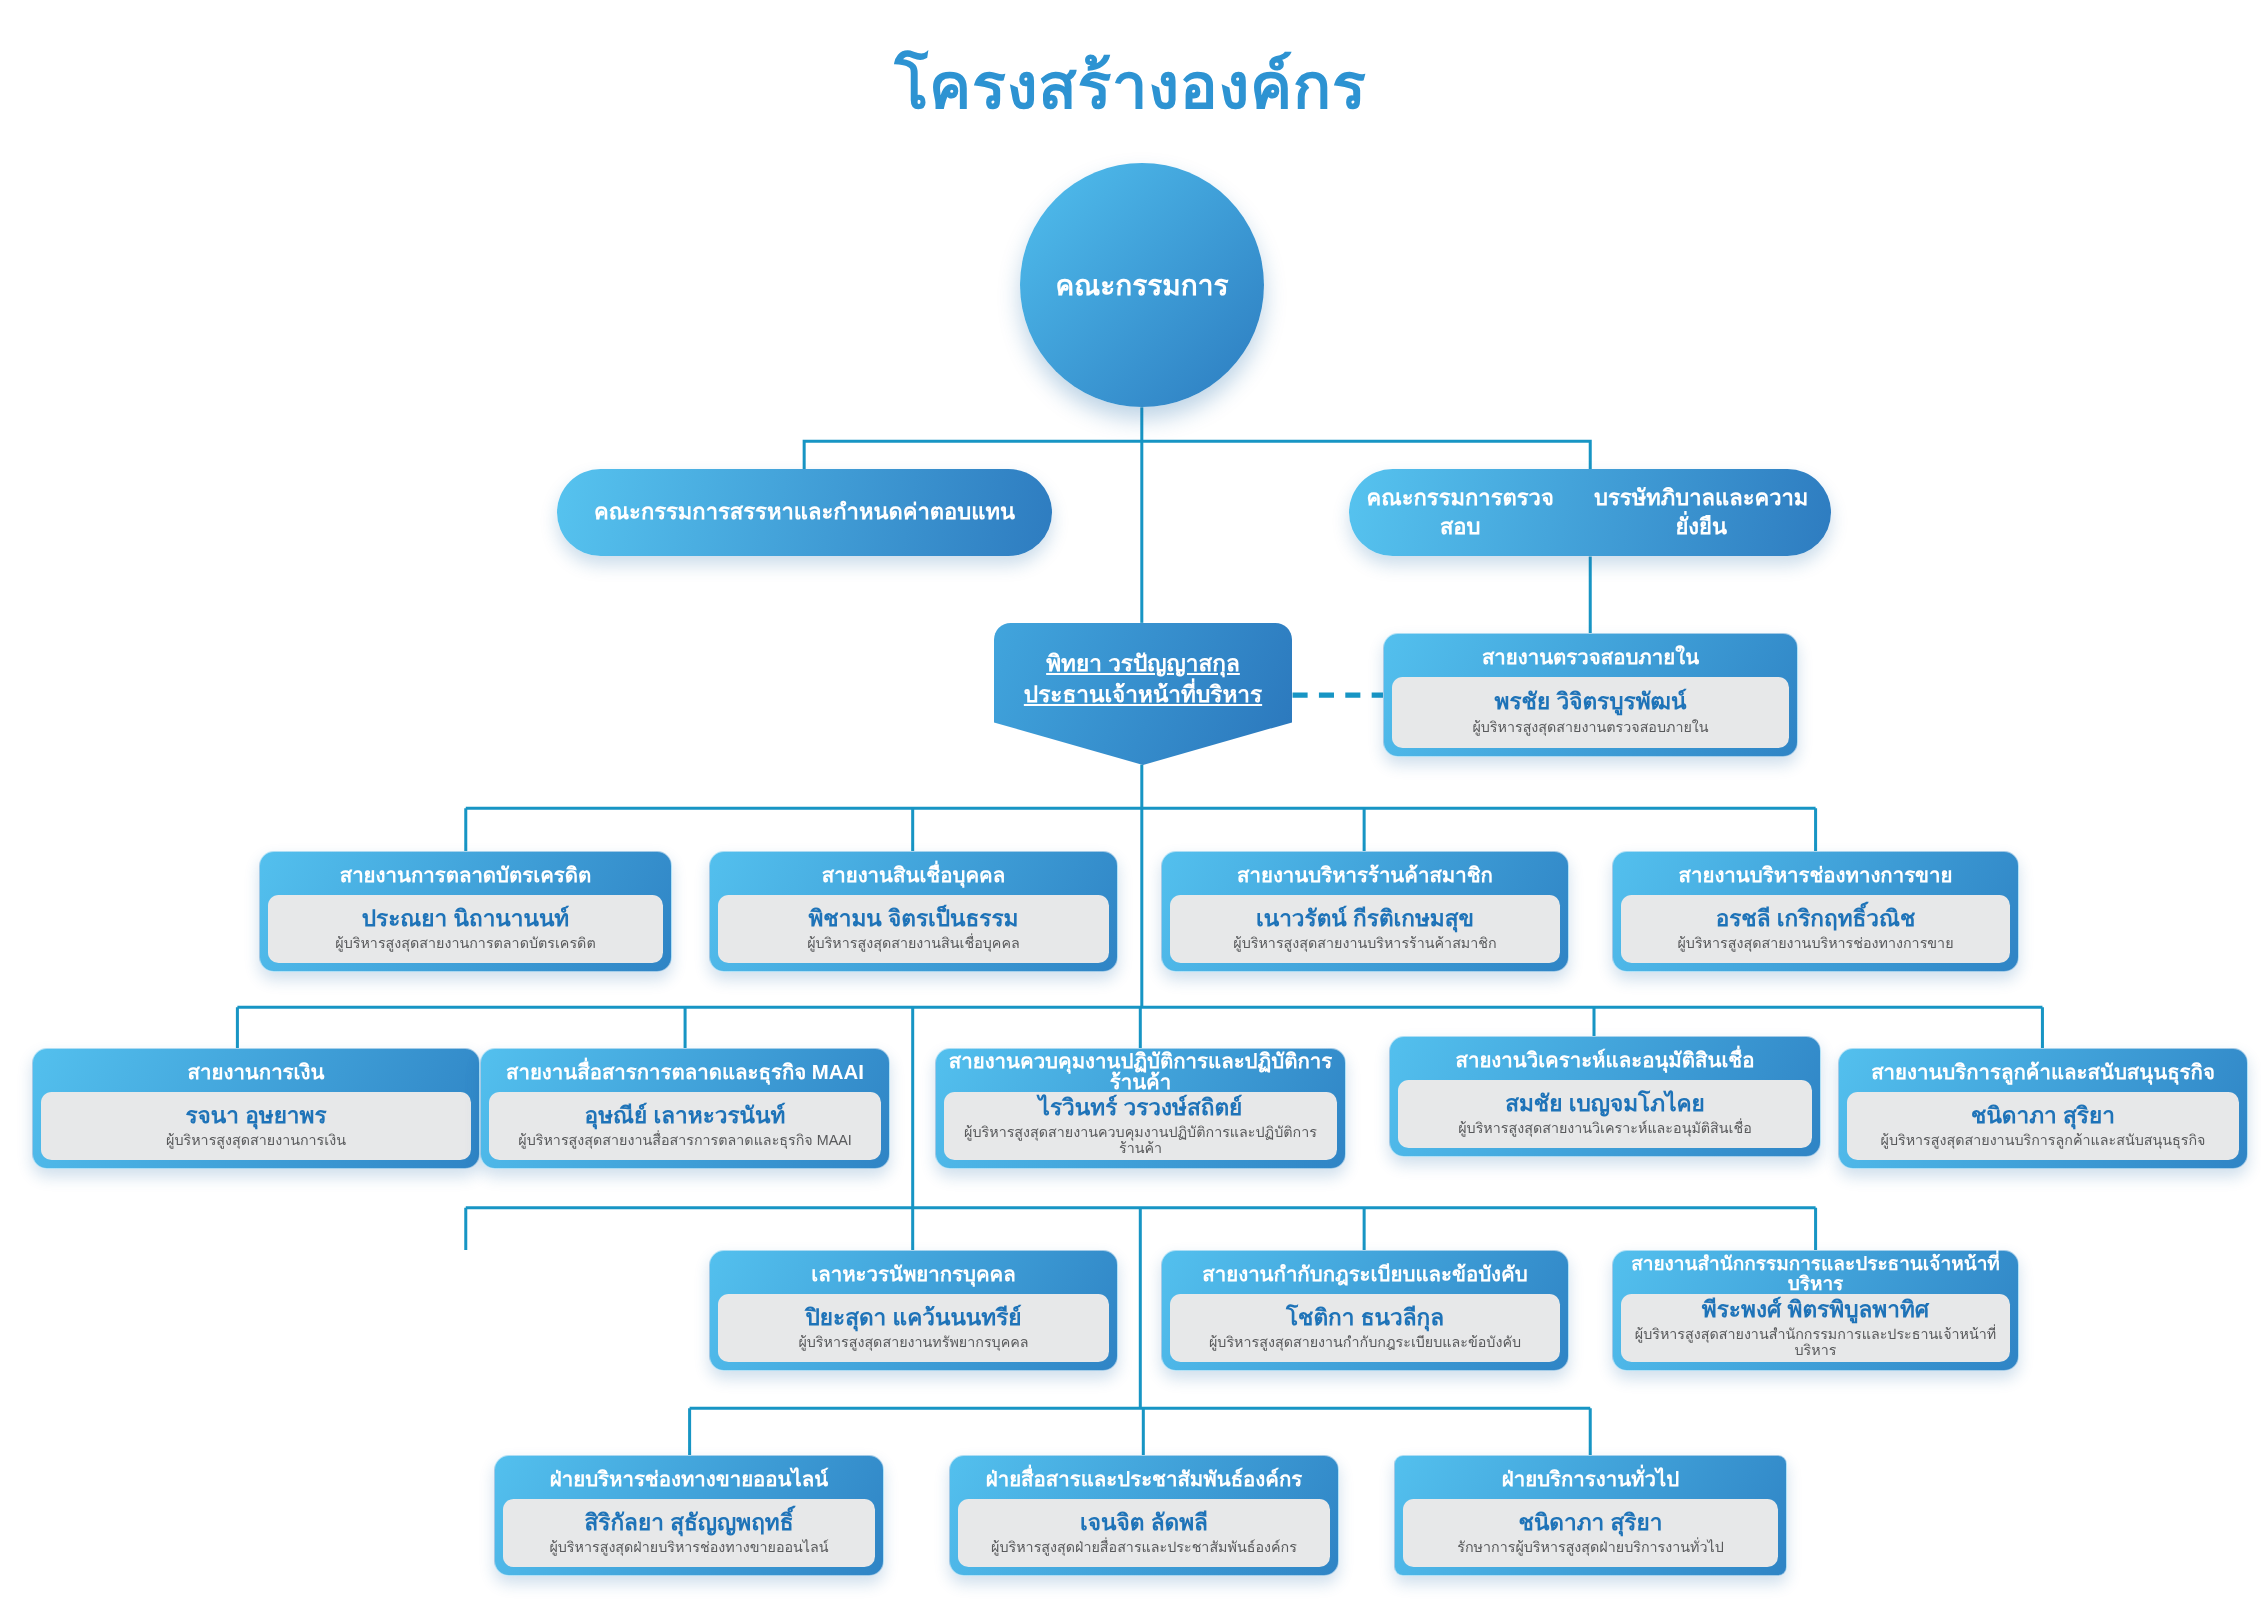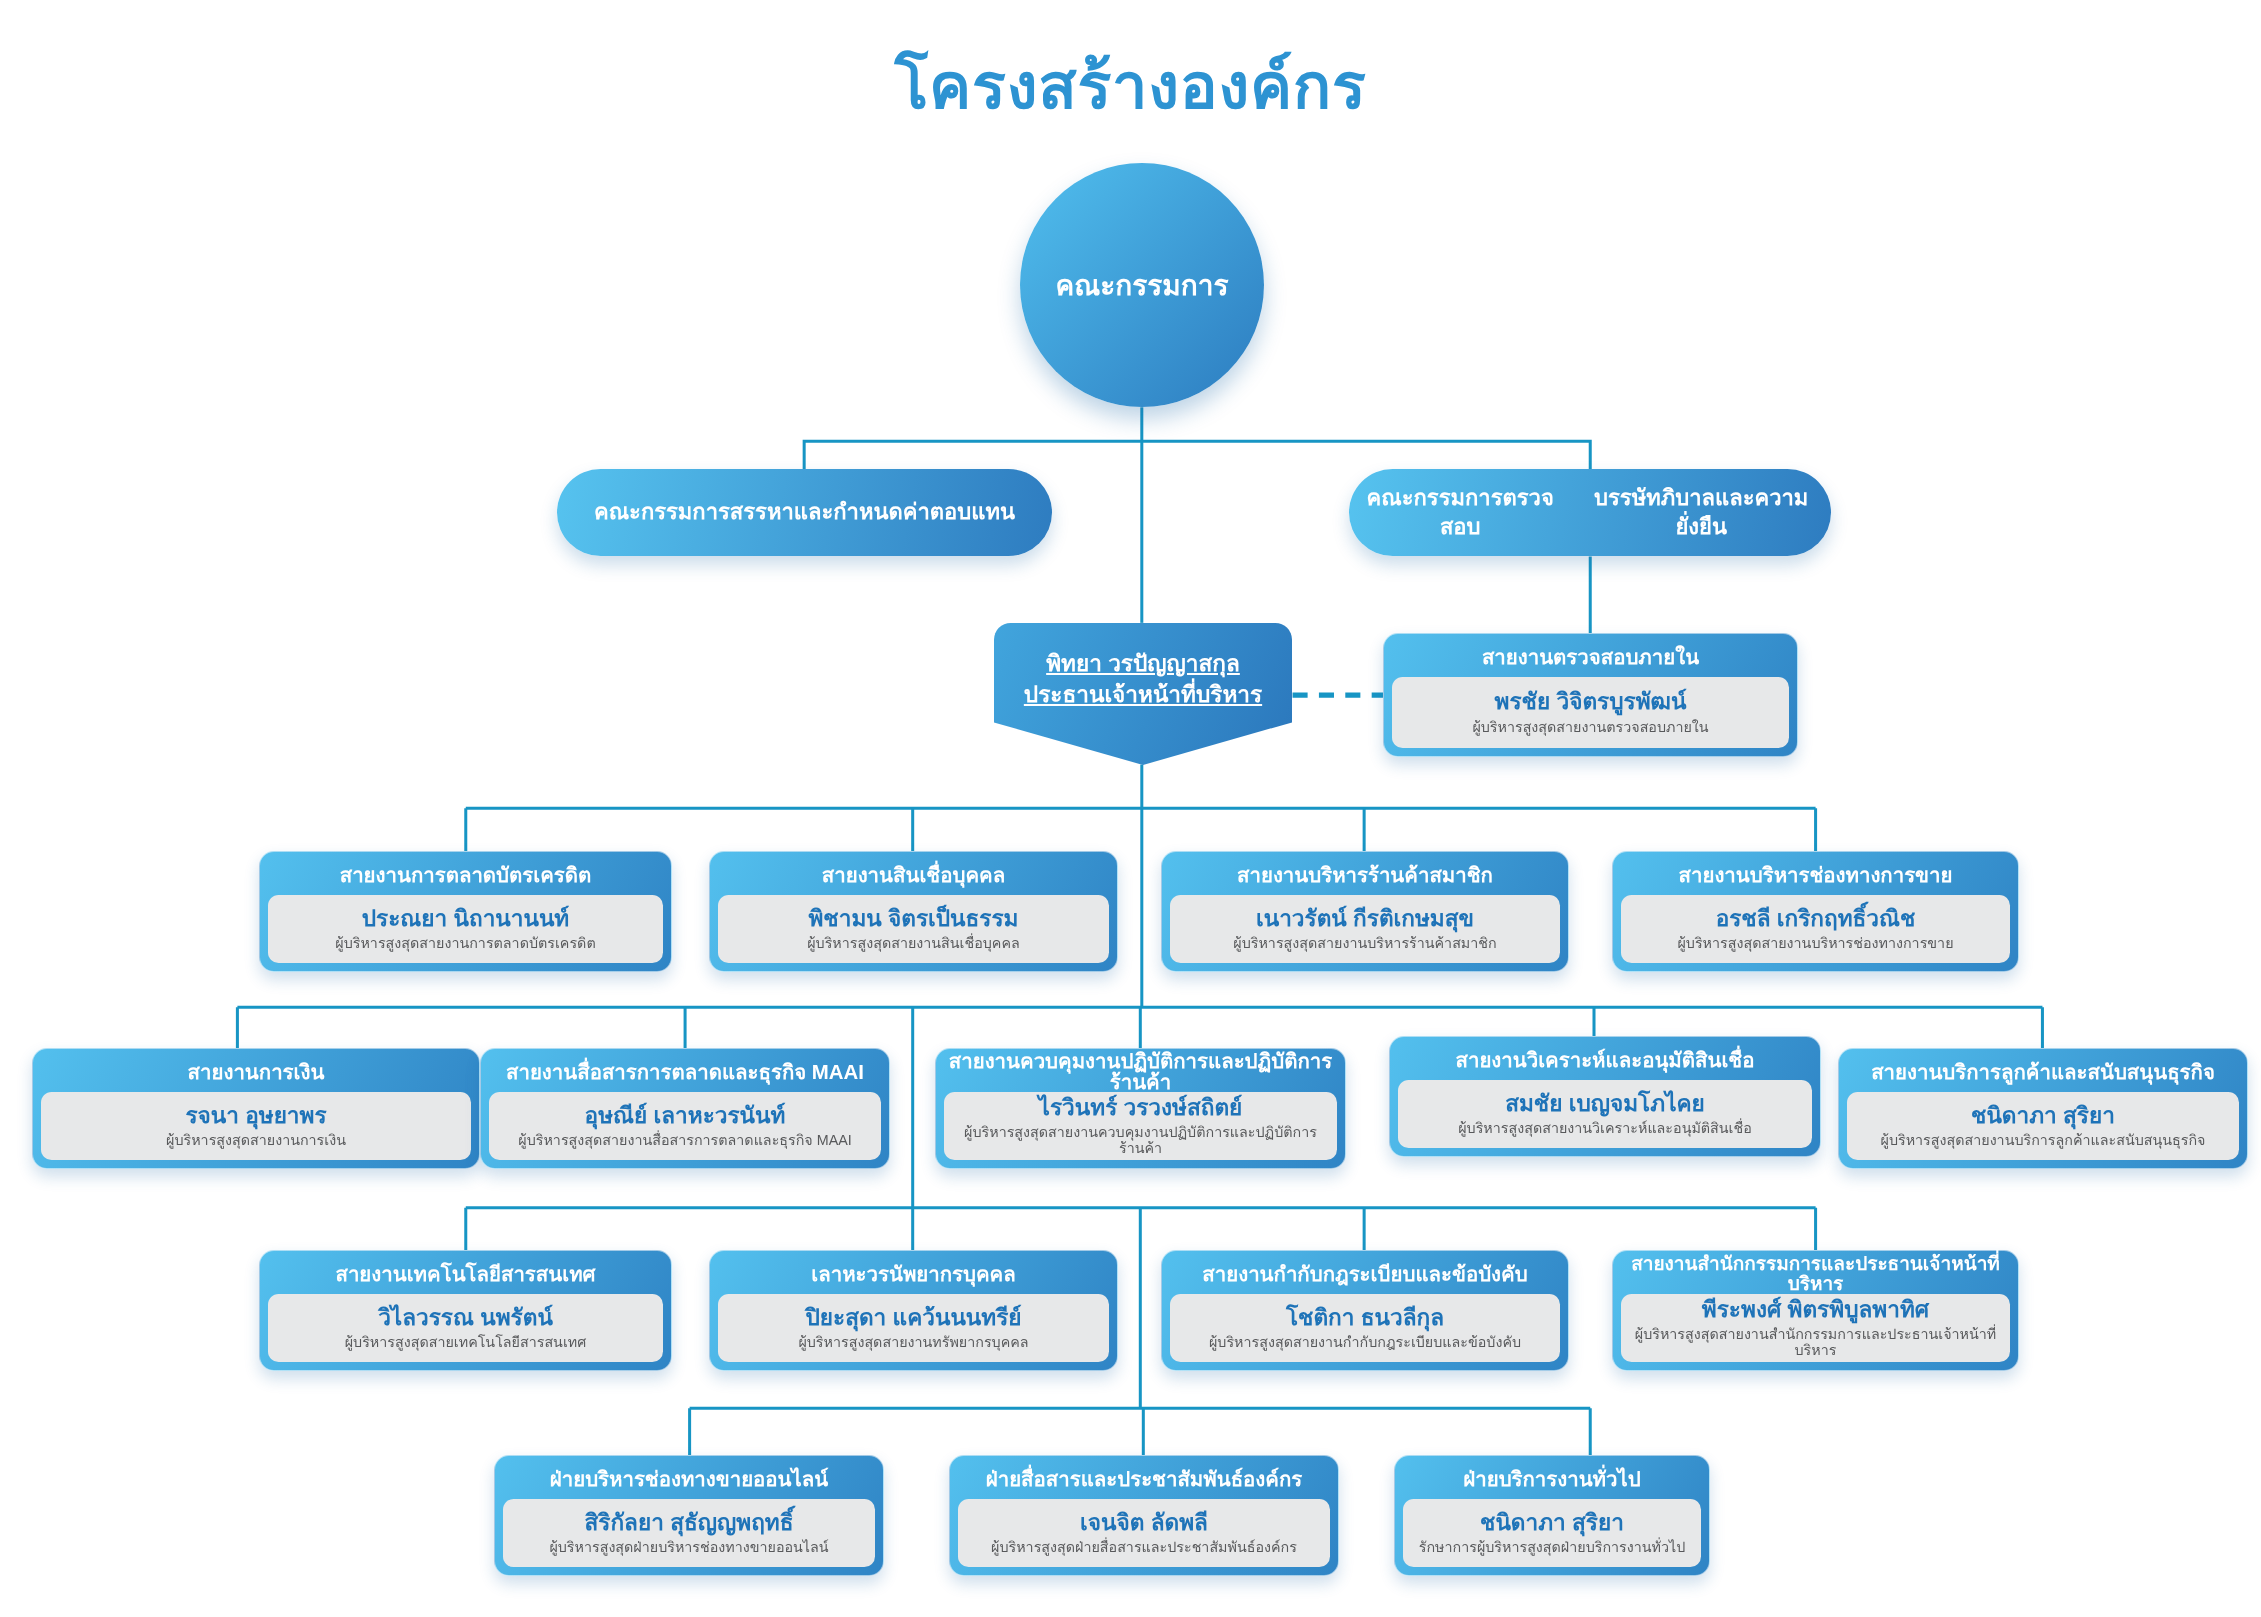--- a/index.html
+++ b/index.html
@@ -149,27 +149,20 @@
     </div>
   </div>
   <div class="unit" style="left:1838px;top:1048px;width:410px;">
     <div class="unit-head">สายงานบริการลูกค้าและสนับสนุนธุรกิจ</div>
     <div class="unit-body">
       <div class="unit-name">ชนิดาภา สุริยา</div>
       <div class="unit-role">ผู้บริหารสูงสุดสายงานบริการลูกค้าและสนับสนุนธุรกิจ</div>
     </div>
   </div>
 
-  <div class="unit" style="left:259px;top:1250px;width:413px;">
-    <div class="unit-head">สายงานเทคโนโลยีสารสนเทศ</div>
-    <div class="unit-body">
-      <div class="unit-name">วิไลวรรณ นพรัตน์</div>
-      <div class="unit-role">ผู้บริหารสูงสุดสายเทคโนโลยีสารสนเทศ</div>
-    </div>
-  </div>
   <div class="unit" style="left:709px;top:1250px;width:409px;">
     <div class="unit-head">เลาหะวรนัพยากรบุคคล</div>
     <div class="unit-body">
       <div class="unit-name">ปิยะสุดา แคว้นนนทรีย์</div>
       <div class="unit-role">ผู้บริหารสูงสุดสายงานทรัพยากรบุคคล</div>
     </div>
   </div>
   <div class="unit" style="left:1161px;top:1250px;width:408px;">
     <div class="unit-head">สายงานกำกับกฎระเบียบและข้อบังคับ</div>
     <div class="unit-body">
@@ -192,21 +185,21 @@
       <div class="unit-role">ผู้บริหารสูงสุดฝ่ายบริหารช่องทางขายออนไลน์</div>
     </div>
   </div>
   <div class="unit" style="left:949px;top:1455px;width:390px;">
     <div class="unit-head">ฝ่ายสื่อสารและประชาสัมพันธ์องค์กร</div>
     <div class="unit-body">
       <div class="unit-name">เจนจิต ลัดพลี</div>
       <div class="unit-role">ผู้บริหารสูงสุดฝ่ายสื่อสารและประชาสัมพันธ์องค์กร</div>
     </div>
   </div>
-  <div class="unit" style="left:1394px;top:1455px;width:316px;">
+  <div class="unit" style="left:1394px;top:1455px;width:393px;border-radius:9px;">
     <div class="unit-head">ฝ่ายบริการงานทั่วไป</div>
     <div class="unit-body">
       <div class="unit-name">ชนิดาภา สุริยา</div>
       <div class="unit-role">รักษาการผู้บริหารสูงสุดฝ่ายบริการงานทั่วไป</div>
     </div>
   </div>
 
 </div>
 
 

